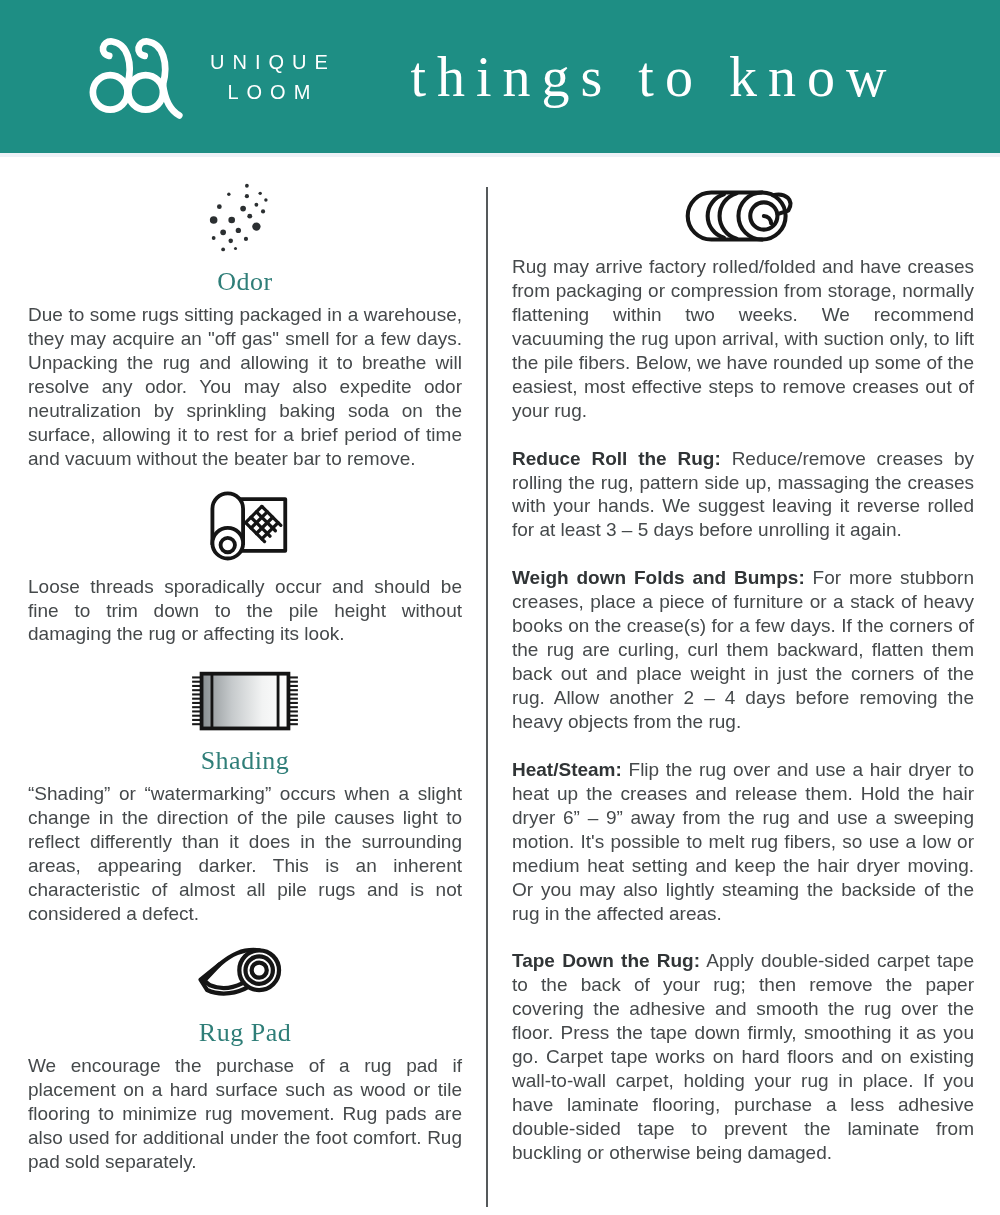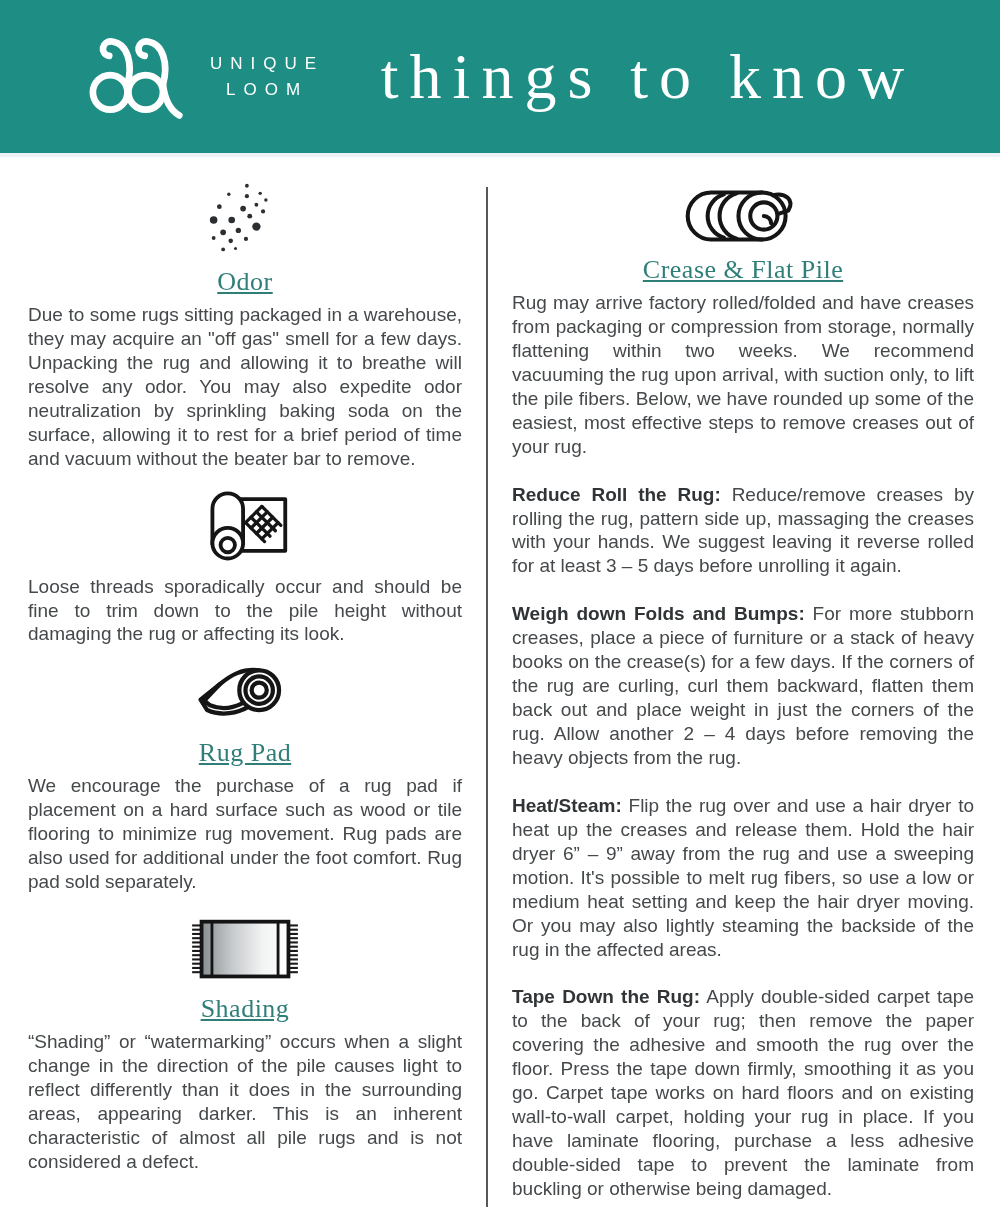--- a/index.html
+++ b/index.html
@@ -8,40 +8,40 @@
     width:1000px; height:1215px; margin:0 auto; background:#ffffff;
     font-family:"Liberation Sans", sans-serif; overflow:hidden; position:relative;
   }
   
   .header {
     height:153px; background:#1e8e84; display:flex; align-items:center;
     padding-left:82px; box-shadow:0 4px 0 #eef2f7;
   }
   .logo-mark { width:112px; height:96px; flex:0 0 auto; }
   .logo-text {
-    color:#ffffff; font-size:17px; letter-spacing:8px; line-height:1.5;
+    color:#ffffff; font-size:20px; letter-spacing:8px; line-height:1.5;
     text-align:center; margin-left:16px; white-space:pre-line; font-weight:400;
   }
   .tagline {
     flex:1; text-align:center; color:#ffffff;
-    font-family:"Liberation Serif", serif; font-size:64px; letter-spacing:11px;
+    font-family:"Liberation Serif", serif; font-size:56px; letter-spacing:11px;
     padding-right:28px; font-weight:400;
   }
   
   .content { display:flex; padding:18px 26px 0 28px; }
   .col-left  { width:434px; }
   .divider   { width:2px; background:#55595b; margin:16px 24px 0 24px; height:1020px; flex:0 0 auto; }
   .col-right { width:462px; }
 
   .icon-wrap { text-align:center; margin:10px 0 6px 0; }
   .icon-wrap svg { display:inline-block; }
 
   h2 {
     font-family:"Liberation Serif", serif; font-weight:500; color:#2f7e78;
-    font-size:26px; text-align:center; margin:2px 0 6px 0; letter-spacing:0.5px;text-decoration:underline;
+    font-size:26px; text-align:center; margin:2px 0 6px 0; letter-spacing:0.5px;
   }
   p.body {
     font-size:19px; line-height:1.26; color:#45494b; text-align:justify;
     margin-bottom:12px;
   }
   .section { margin-bottom:10px; }
   .col-right p.body { margin-bottom:24px; }
   .tip-label { font-weight:700; color:#303436; }
   .stroke { fill:none; stroke:#151515; stroke-linecap:round; stroke-linejoin:round; }
 </style>
@@ -113,34 +113,20 @@
                 <line x1="61" y1="30" x2="61" y2="54"></line>
               <line x1="69" y1="30" x2="69" y2="54"></line>
                 <line x1="77" y1="30" x2="77" y2="54"></line>
             </g>
             <path d="M14,26 A16,16 0 0 1 46,26 L46,62 L14,62 Z" fill="#ffffff" stroke="#151515" stroke-width="4"></path>
             <circle cx="30" cy="62" r="16" fill="#ffffff" stroke="#151515" stroke-width="4"></circle>
             <circle cx="30" cy="64" r="7.5" fill="#ffffff" stroke="#151515" stroke-width="4"></circle>
           </svg>
         </div>
         <p class="body">Loose threads sporadically occur and should be fine to trim down to the pile height without damaging the rug or affecting its look.</p>
-      </div>
-
-      <div class="section">
-        <div class="icon-wrap">
-          <svg width="104" height="70" viewBox="0 0 110 74" aria-hidden="true">
-            <path class="stroke" stroke-width="4.5" d="M70,13 C52,11 40,18 28,28 L8,44 L15,55 C30,62 48,58 58,52"></path>
-            <path class="stroke" stroke-width="4.5" d="M28,28 L12,45 L18,50 C30,55 42,53 52,48"></path>
-            <circle cx="70" cy="34" r="21" fill="#ffffff" stroke="#151515" stroke-width="4.5"></circle>
-            <circle cx="70" cy="34" r="14.5" class="stroke" stroke-width="4.5"></circle>
-            <circle cx="70" cy="34" r="8" class="stroke" stroke-width="4.5"></circle>
-          </svg>
-        </div>
-        <h2>Rug Pad</h2>
-        <p class="body">We encourage the purchase of a rug pad if placement on a hard surface such as wood or tile flooring to minimize rug movement. Rug pads are also used for additional under the foot comfort. Rug pad sold separately.</p>
       </div>
 
       <div class="section">
         <div class="icon-wrap" style="margin-top:22px;">
           <svg width="110" height="68" viewBox="0 0 116 72" aria-hidden="true">
             <defs>
               <linearGradient id="shadeGrad" x1="0" y1="0" x2="1" y2="0">
                 <stop offset="0" stop-color="#878d90"></stop>
                 <stop offset="0.35" stop-color="#c6cacc"></stop>
                 <stop offset="0.7" stop-color="#f2f3f3"></stop>
@@ -178,40 +164,53 @@
               </g>
             </g>
             <rect x="12" y="6" width="92" height="58" fill="url(#shadeGrad)" stroke="#141414" stroke-width="4"></rect>
             <line x1="23" y1="7" x2="23" y2="63" stroke="#141414" stroke-width="3"></line>
             <line x1="93" y1="7" x2="93" y2="63" stroke="#141414" stroke-width="3"></line>
           </svg>
         </div>
         <h2>Shading</h2>
         <p class="body">“Shading” or “watermarking” occurs when a slight change in the direction of the pile causes light to reflect differently than it does in the surrounding areas, appearing darker. This is an inherent characteristic of almost all pile rugs and is not considered a defect.</p>
       </div>
+
+      <div class="section">
+        <div class="icon-wrap">
+          <svg width="104" height="70" viewBox="0 0 110 74" aria-hidden="true">
+            <path class="stroke" stroke-width="4.5" d="M70,13 C52,11 40,18 28,28 L8,44 L15,55 C30,62 48,58 58,52"></path>
+            <path class="stroke" stroke-width="4.5" d="M28,28 L12,45 L18,50 C30,55 42,53 52,48"></path>
+            <circle cx="70" cy="34" r="21" fill="#ffffff" stroke="#151515" stroke-width="4.5"></circle>
+            <circle cx="70" cy="34" r="14.5" class="stroke" stroke-width="4.5"></circle>
+            <circle cx="70" cy="34" r="8" class="stroke" stroke-width="4.5"></circle>
+          </svg>
+        </div>
+        <h2>Rug Pad</h2>
+        <p class="body">We encourage the purchase of a rug pad if placement on a hard surface such as wood or tile flooring to minimize rug movement. Rug pads are also used for additional under the foot comfort. Rug pad sold separately.</p>
+      </div>
     </div>
 
     <div class="divider"></div>
 
     <div class="col-right">
 
       <div class="icon-wrap" style="margin-top:16px;">
         <svg width="118" height="58" viewBox="0 0 130 64" aria-hidden="true">
           <g class="stroke" stroke-width="4.5">
             <path d="M86,6 L30,6 A26,26 0 0 0 30,58 L86,58"></path>
             <path d="M44,8 A25,25 0 0 0 44,56"></path>
             <path d="M58,7 A26,26 0 0 0 58,57"></path>
             <path d="M98,9 C112,6 122,14 115,26 L103,30"></path>
             <circle cx="86" cy="32" r="26"></circle>
             <circle cx="88" cy="32" r="15"></circle>
             <path d="M88,32 a8,8 0 0 1 8,8"></path>
           </g>
         </svg>
       </div>
-      <h2>Crease &amp; Flat Pile</h2>
       <p class="body">Rug may arrive factory rolled/folded and have creases from packaging or compression from storage, normally flattening within two weeks. We recommend vacuuming the rug upon arrival, with suction only, to lift the pile fibers. Below, we have rounded up some of the easiest, most effective steps to remove creases out of your rug.</p>
 
       <p class="body"><span class="tip-label">Reduce Roll the Rug:</span> <span>Reduce/remove creases by rolling the rug, pattern side up, massaging the creases with your hands. We suggest leaving it reverse rolled for at least 3 – 5 days before unrolling it again.</span></p>
 
       <p class="body"><span class="tip-label">Weigh down Folds and Bumps:</span> <span>For more stubborn creases, place a piece of furniture or a stack of heavy books on the crease(s) for a few days. If the corners of the rug are curling, curl them backward, flatten them back out and place weight in just the corners of the rug. Allow another 2 – 4 days before removing the heavy objects from the rug.</span></p>
 
       <p class="body"><span class="tip-label">Heat/Steam:</span> <span>Flip the rug over and use a hair dryer to heat up the creases and release them. Hold the hair dryer 6” – 9” away from the rug and use a sweeping motion. It's possible to melt rug fibers, so use a low or medium heat setting and keep the hair dryer moving. Or you may also lightly steaming the backside of the rug in the affected areas.</span></p>
 
       <p class="body"><span class="tip-label">Tape Down the Rug:</span> <span>Apply double-sided carpet tape to the back of your rug; then remove the paper covering the adhesive and smooth the rug over the floor. Press the tape down firmly, smoothing it as you go. Carpet tape works on hard floors and on existing wall-to-wall carpet, holding your rug in place. If you have laminate flooring, purchase a less adhesive double-sided tape to prevent the laminate from buckling or otherwise being damaged.</span></p>
 

